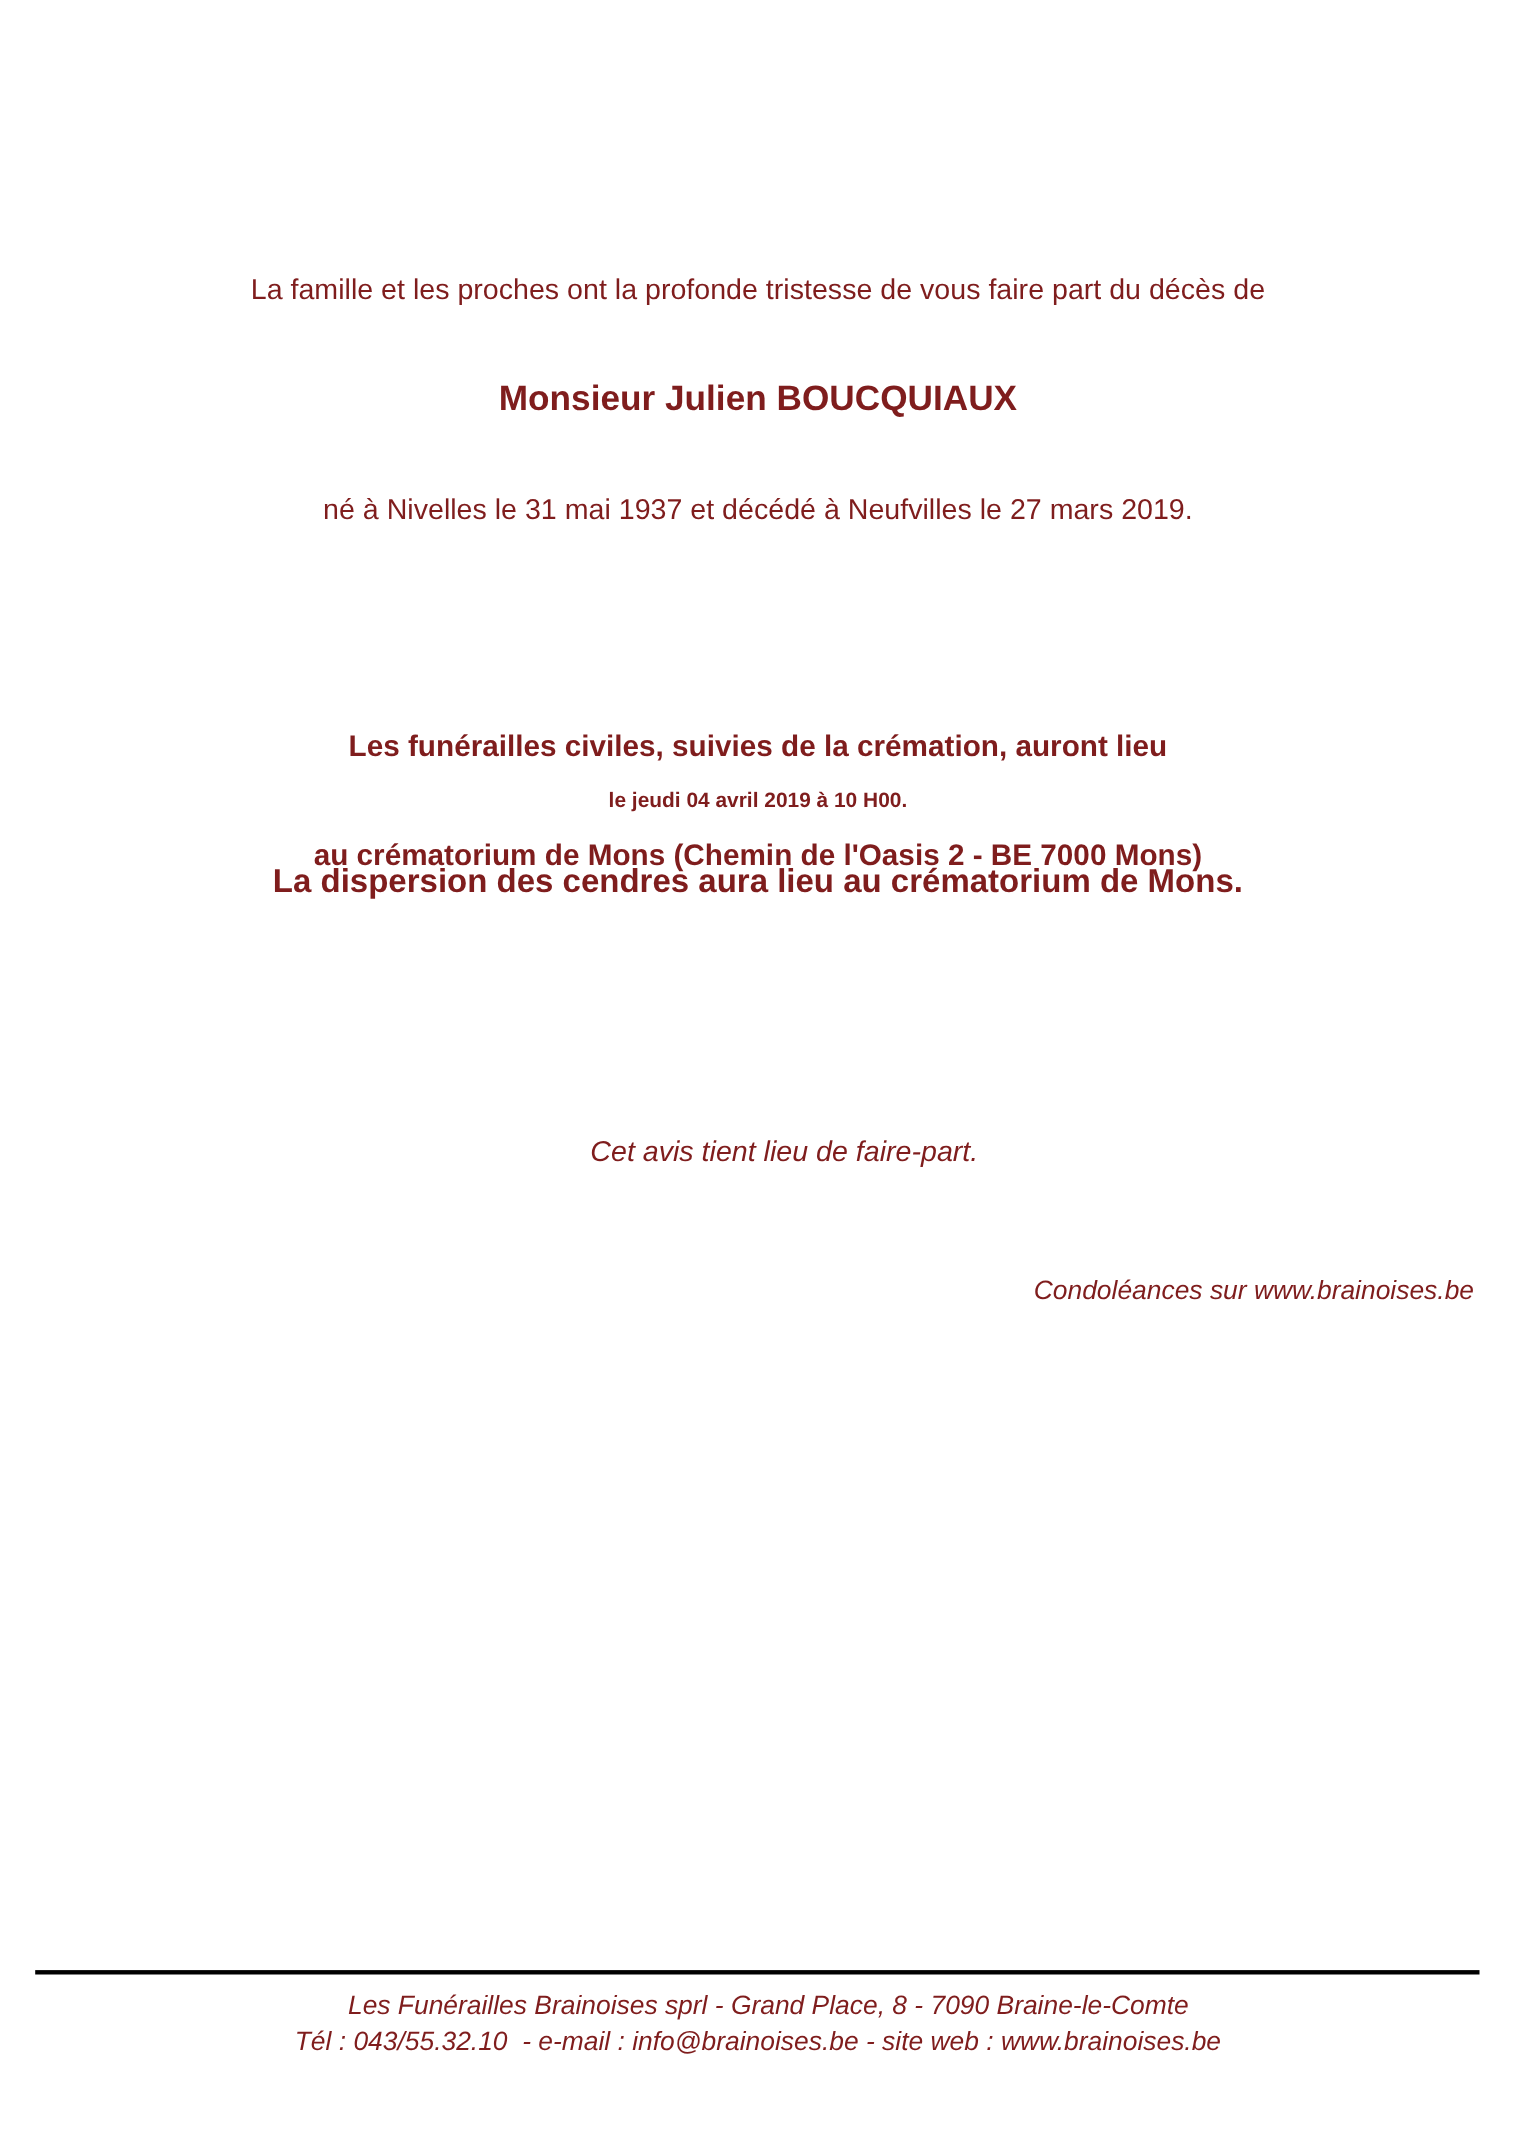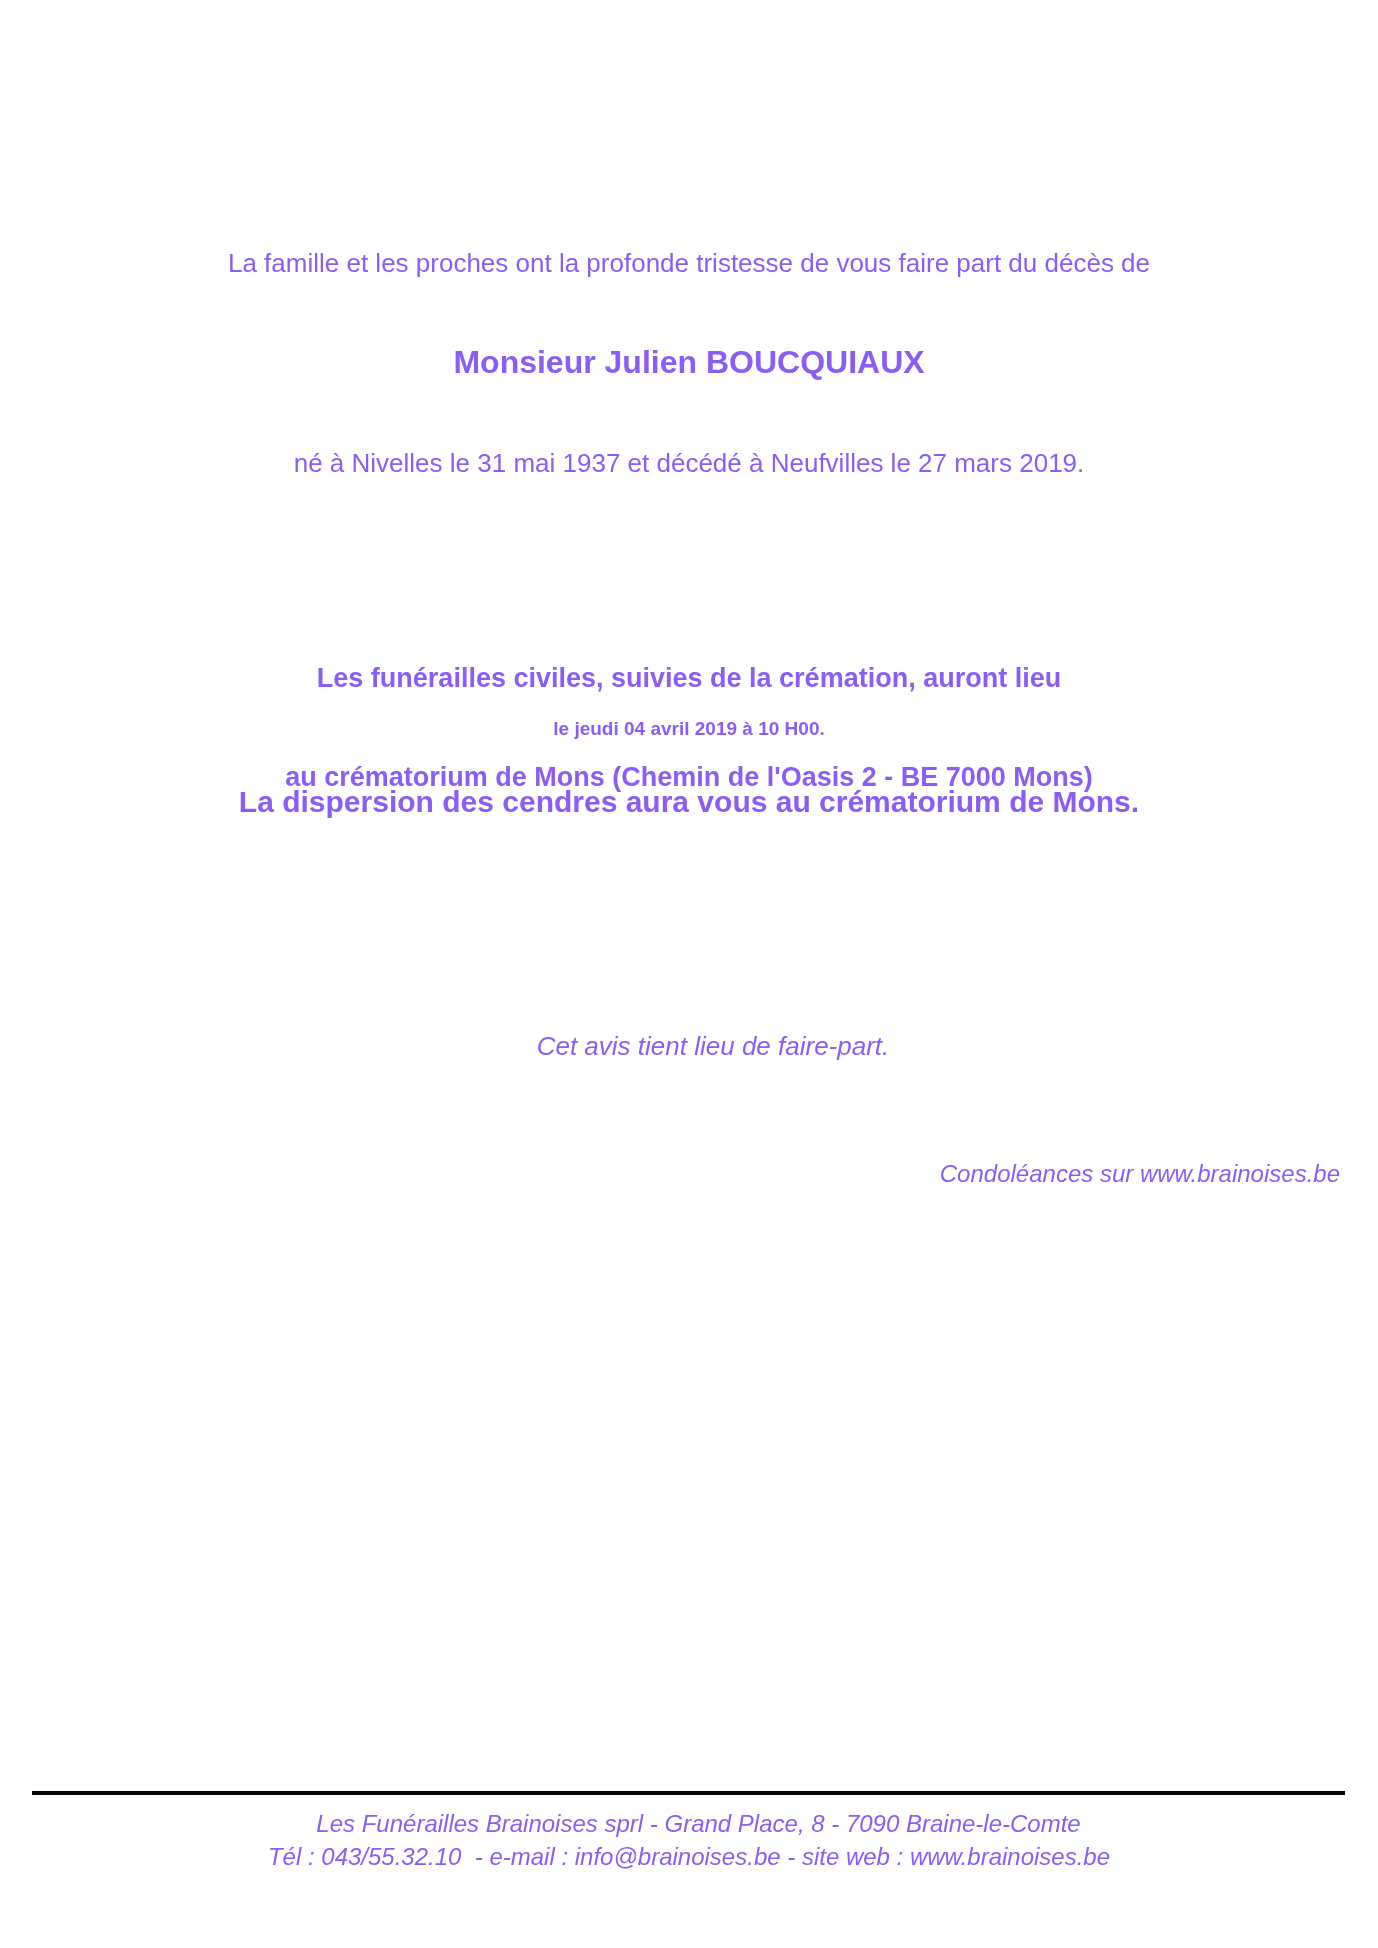--- a/index.html
+++ b/index.html
@@ -6,21 +6,21 @@
     margin: 0;
     padding: 0;
     background: #ffffff;
   }
   .page {
     position: relative;
     width: 1378px;
     height: 1948px;
     margin: 0 auto;
     background: #ffffff;
-    color: #8b5cf6;
+    color: #7f1d1d;
     font-family: "Liberation Sans", "DejaVu Sans", sans-serif;
     overflow: hidden;
   }
   .line {
     position: absolute;
     left: 0;
     right: 0;
     text-align: center;
     white-space: pre-wrap;
   }
@@ -99,21 +99,21 @@
 
   <div class="line birthdeath">né à Nivelles le 31 mai 1937 et décédé à Neufvilles le 27 mars 2019.</div>
 
   <div class="line ceremony">
     <div>Les funérailles civiles, suivies de la crémation, auront lieu</div>
     <div>au crématorium de Mons (Chemin de l'Oasis 2 - BE 7000 Mons)</div>
   </div>
 
   <div class="line datetime">le jeudi 04 avril 2019 à 10 H00.</div>
 
-  <div class="line dispersion">La dispersion des cendres aura vous au crématorium de Mons.</div>
+  <div class="line dispersion">La dispersion des cendres aura lieu au crématorium de Mons.</div>
 
   <div class="line notice">Cet avis tient lieu de faire-part.</div>
 
   <div class="line condolences">Condoléances sur www.brainoises.be</div>
 
   <div class="footer-rule"></div>
 
   <div class="line footer-company">Les Funérailles Brainoises sprl - Grand Place, 8 - 7090 Braine-le-Comte</div>
 
   <div class="line footer-contact">Tél : 043/55.32.10  - e-mail : info@brainoises.be - site web : www.brainoises.be</div>

